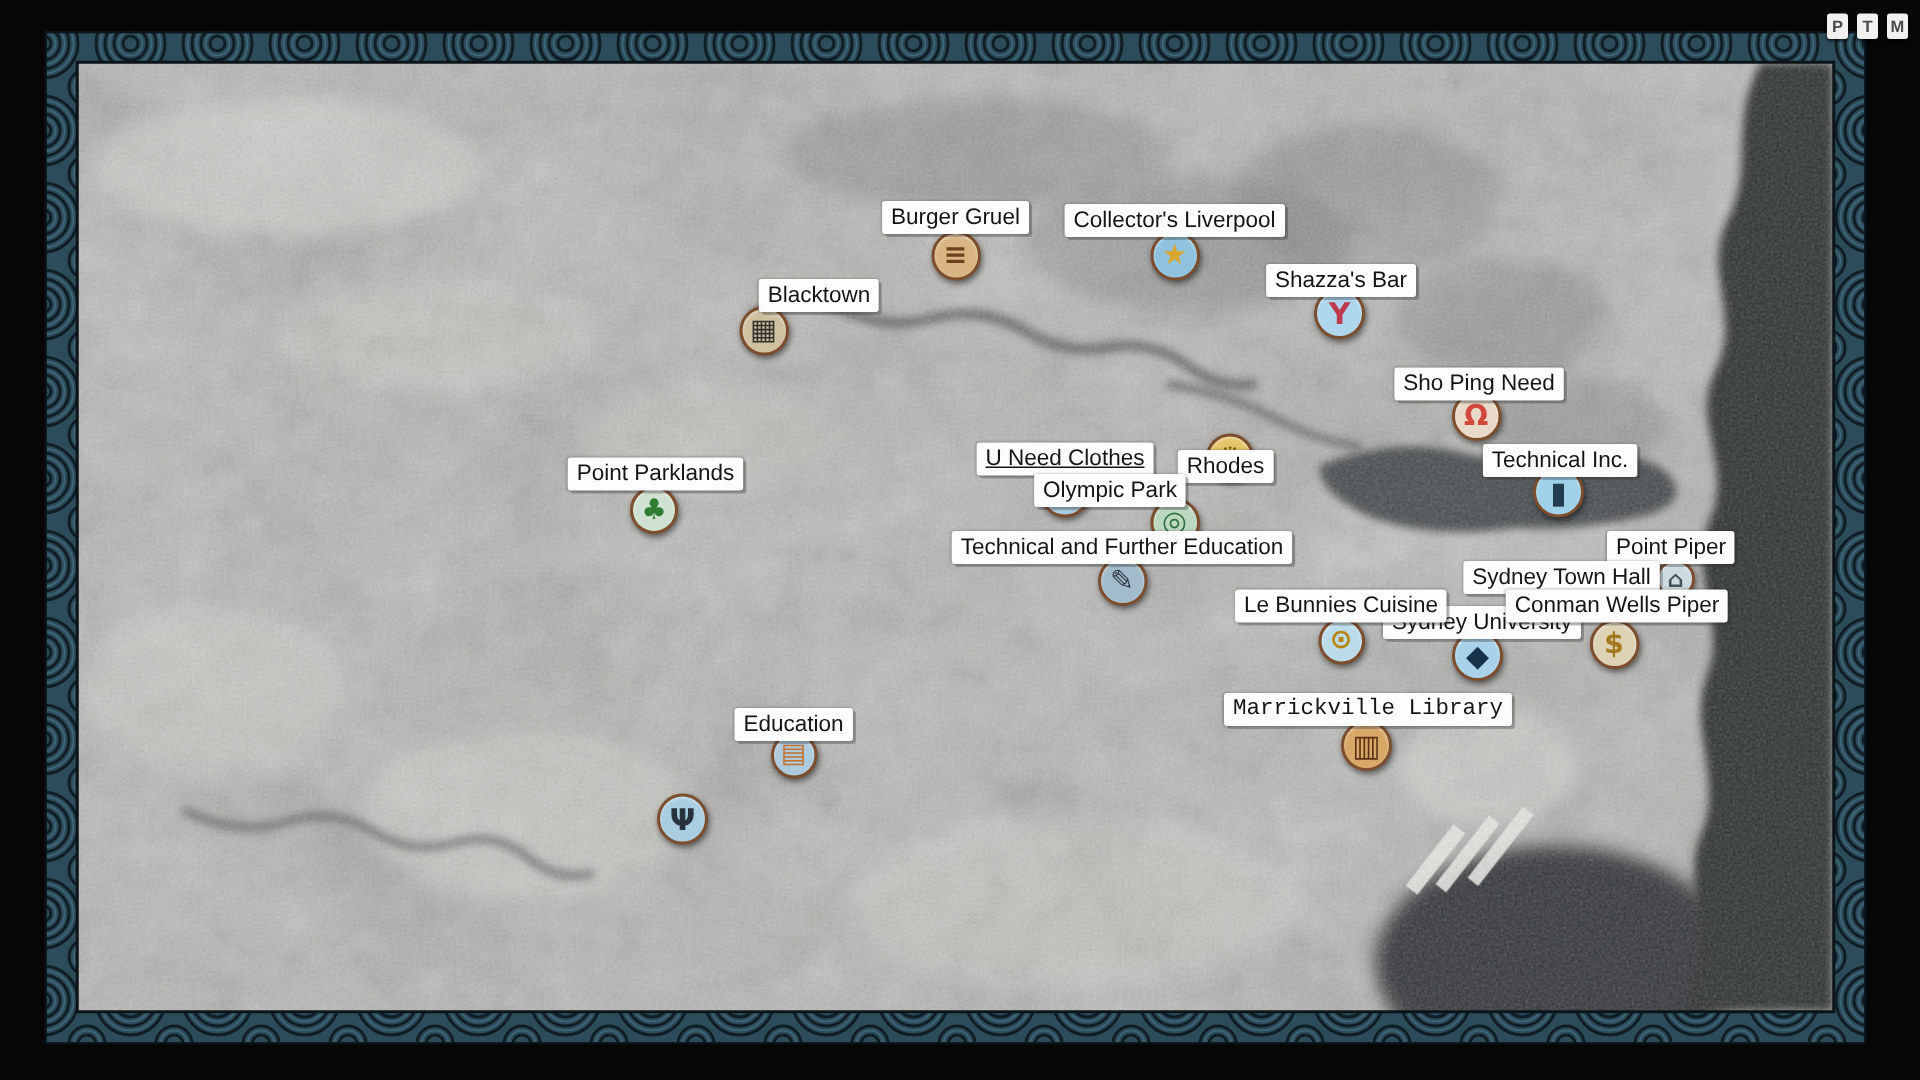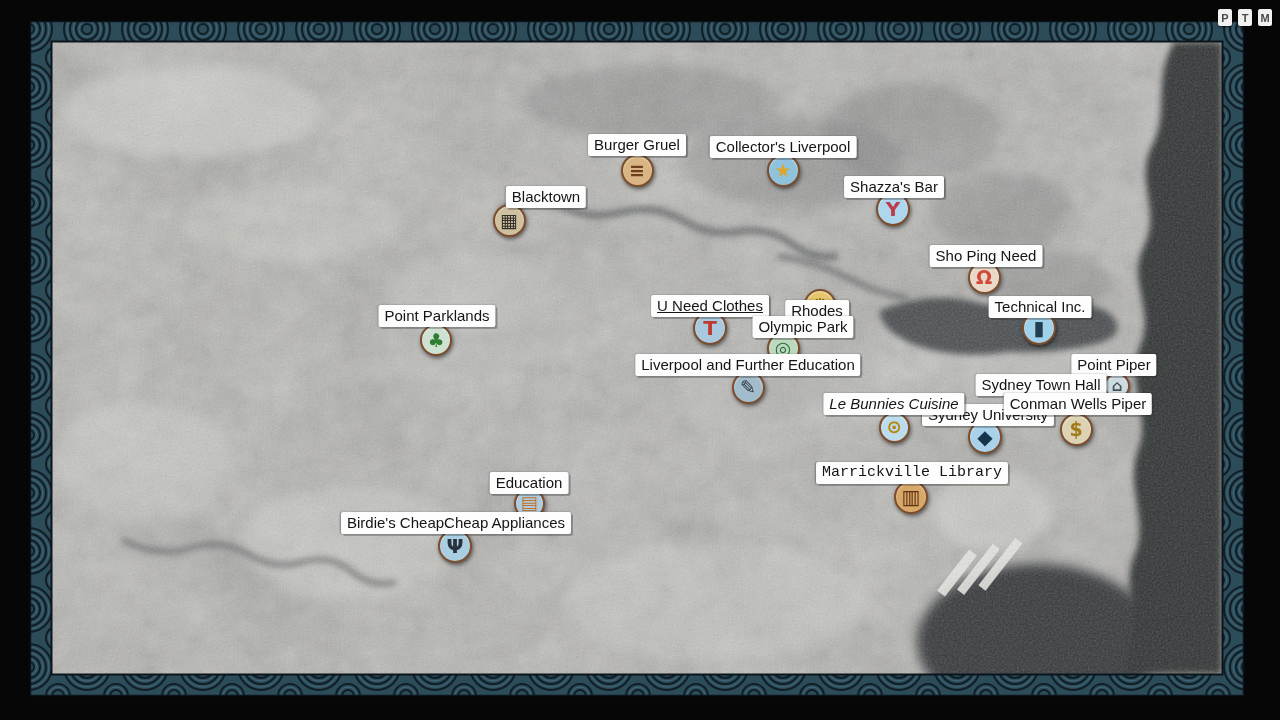--- a/index.html
+++ b/index.html
@@ -226,30 +226,29 @@
   </div>
 <div id="labels-layer" class="layer">
     <div class="poi-label" style="left: 637px; top: 134px;">Burger Gruel</div>
     <div class="poi-label" style="left: 783px; top: 136px;">Collector's Liverpool</div>
     <div class="poi-label" style="left: 509px; top: 186px; margin-left: 37px;">Blacktown</div>
     <div class="poi-label" style="left: 894px; top: 176px;">Shazza's Bar</div>
     <div class="poi-label" style="left: 986px; top: 245px;">Sho Ping Need</div>
     <div class="poi-label" style="left: 1040px; top: 296px;">Technical Inc.</div>
     <div class="poi-label" style="left: 817px; top: 275px; margin-top: 25px;">Rhodes</div>
     <div class="poi-label" style="left: 710px; top: 295px; text-decoration: underline;">U Need Clothes</div>
-    <div class="poi-label" style="left: 803px; top: 316px;">Olympic Park</div>
+    <div class="poi-label" style="left: 740px; top: 316px;">Olympic Park</div>
     <div class="poi-label" style="left: 437px; top: 305px;">Point Parklands</div>
-    <div class="poi-label" style="left: 748px; top: 354px;">Liverpool and Further Education</div>
+    <div class="poi-label" style="left: 748px; top: 354px;">Technical and Further Education</div>
     <div class="poi-label" style="left: 1114px; top: 354px;">Point Piper</div>
     <div class="poi-label" style="left: 1041px; top: 374px;">Sydney Town Hall</div>
     <div class="poi-label" style="left: 988px; top: 404px;">Sydney University</div>
-    <div class="poi-label" style="left: 894px; top: 393px; font-style: italic;">Le Bunnies Cuisine</div>
+    <div class="poi-label" style="left: 894px; top: 393px;">Le Bunnies Cuisine</div>
     <div class="poi-label" style="left: 1078px; top: 393px;">Conman Wells Piper</div>
     <div class="poi-label" style="left: 912px; top: 462px; font-family: Liberation Mono, monospace;">Marrickville Library</div>
     <div class="poi-label" style="left: 529px; top: 472px;">Education</div>
-    <div class="poi-label" style="left: 456px; top: 512px;">Birdie's CheapCheap Appliances</div>
   </div>
 
 <div id="mode-buttons">
   <button class="mode-btn">P</button>
   <button class="mode-btn">T</button>
   <button class="mode-btn">M</button>
 </div>
 
 </body></html>

